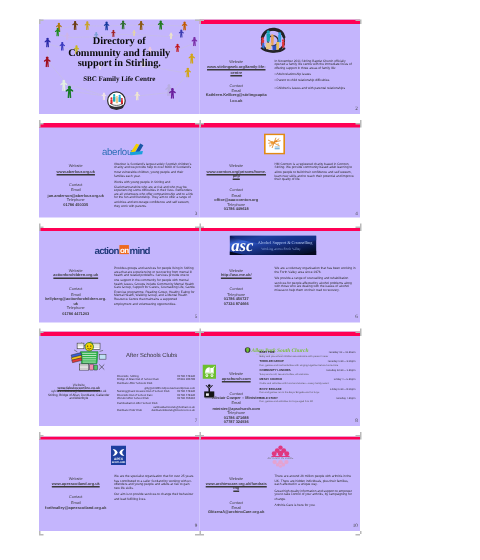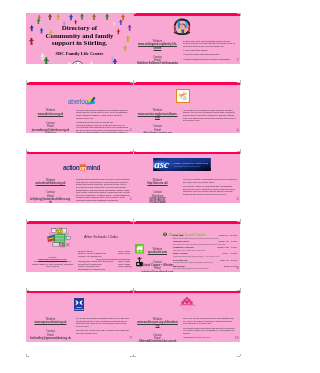--- a/index.html
+++ b/index.html
@@ -1,18 +1,18 @@
 <!DOCTYPE html>
 <html><head>
 <meta charset="utf-8">
 <style>
 html,body{margin:0;padding:0;background:#ffffff;width:264px;height:373px;overflow:hidden;}
 body{font-family:"Liberation Serif",serif;}
 #sheet{position:absolute;left:0;top:0;width:264px;height:373px;background:#ffffff;}
-.page{position:absolute;width:107px;height:51px;background:#f9a8d4;overflow:hidden;}
+.page{position:absolute;width:107px;height:63px;background:#c4b5fd;overflow:hidden;}
 .band{position:absolute;left:0;top:0;width:107px;height:2.5px;background:#ff0055;}
 .pno{position:absolute;font-family:"Liberation Serif",serif;font-size:3.4px;color:#444;line-height:1;}
 .cm{position:absolute;width:4px;height:4px;}
 .cm b{position:absolute;display:block;background:#b4b4b4;}
 .logo{position:absolute;}
 .col-l{position:absolute;text-align:center;font-family:"Liberation Sans",sans-serif;color:#222;}
 .col-r{position:absolute;text-align:left;font-family:"Liberation Sans",sans-serif;color:#222;}
 .ln{display:block;white-space:nowrap;}
 .u{text-decoration:underline;}
 

